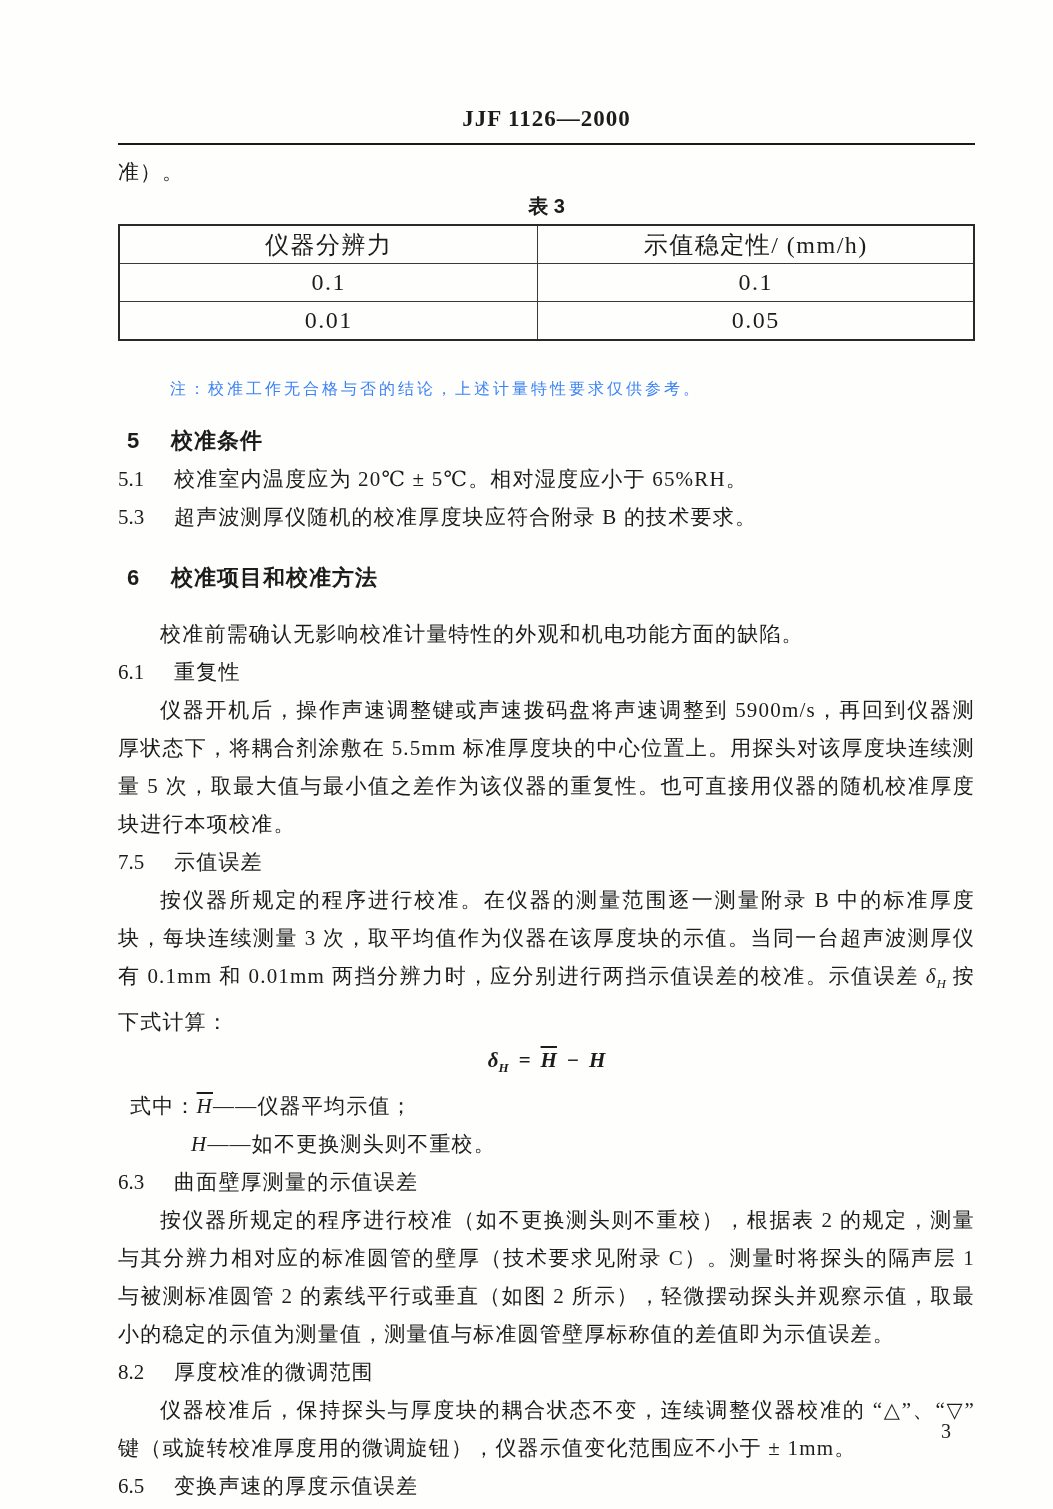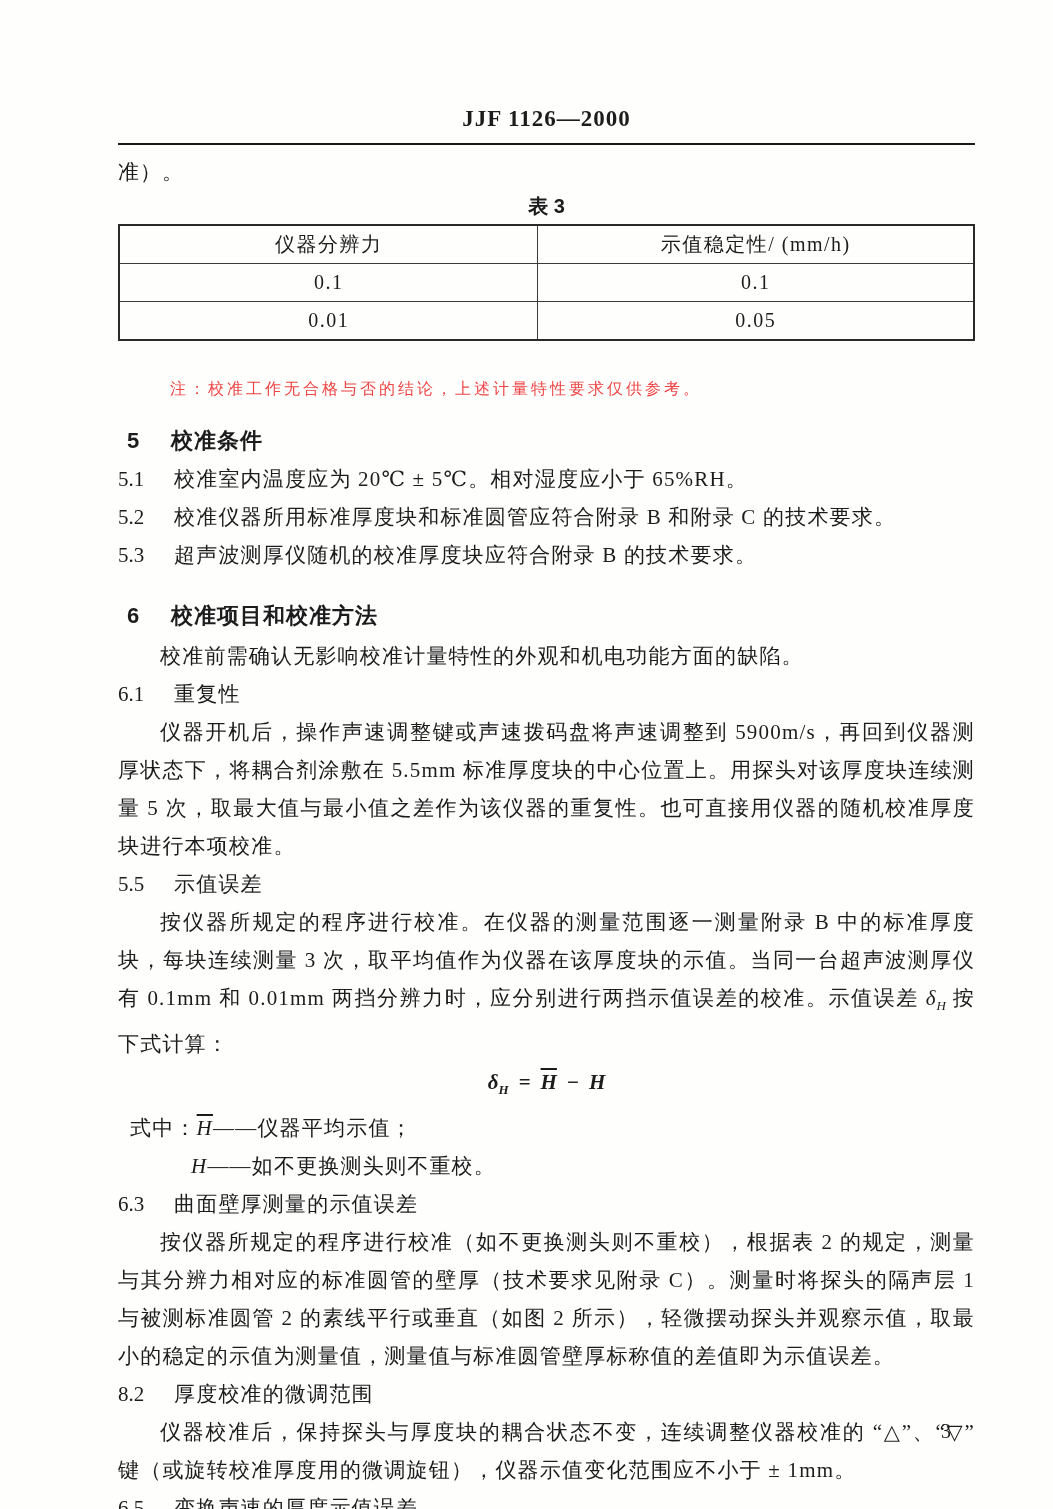--- a/index.html
+++ b/index.html
@@ -51,32 +51,32 @@
   table.tbl {
     margin-top: 6px;
     width: 100%;
     border-collapse: collapse;
     border: 2.5px solid #2a2a2a;
   }
   table.tbl td {
     border: 1.5px solid #3a3a3a;
     text-align: center;
     height: 37px;
-    font-size: 20px;
+    font-size: 24px;
     letter-spacing: 1.5px;
     padding: 0;
   }
   table.tbl td.c1 { width: 49%; }
   .note {
     margin: 38px 0 0 0;
     padding-left: 52px;
     font-size: 16px;
     letter-spacing: 3px;
     line-height: 20px;
-    color: #ef4444;
+    color: #3b82f6;
   }
   .h {
     margin: 28px 0 0 9px;
     font-family: "Liberation Sans", sans-serif;
     font-weight: 700;
     font-size: 22px;
     line-height: 27px;
     letter-spacing: 1px;
   }
   .h .hnum { display: inline-block; min-width: 44px; }
@@ -84,21 +84,21 @@
     margin: 0;
     font-size: 21px;
     line-height: 38px;
     letter-spacing: 1.2px;
     text-align: justify;
   }
   .items { margin-top: 6px; }
   .item .inum { display: inline-block; min-width: 56px; letter-spacing: 0; }
   .subh .inum { display: inline-block; min-width: 56px; letter-spacing: 0; }
   .body { text-indent: 2em; }
-  .first-body { margin-top: 8px; }
+  .first-body { margin-top: 24px; }
   .formula {
     text-align: center;
     font-size: 21px;
     line-height: 38px;
     letter-spacing: 0;
     font-weight: bold;
   }
   .var {
     font-style: italic;
     font-family: "Liberation Serif", "DejaVu Serif", serif;
@@ -150,32 +150,31 @@
       </tr>
     </tbody>
       </table>
 
     <p class="note">注：校准工作无合格与否的结论，上述计量特性要求仅供参考。</p>
 
     <h2 class="h"><span class="hnum">5</span><span>校准条件</span></h2>
 
     <div class="items">
       <p class="item"><span class="inum">5.1</span><span>校准室内温度应为 20℃ ± 5℃。相对湿度应小于 65%RH。</span></p>
-      <p class="item"><span class="inum">5.2</span><span>校准仪器所用标准厚度块和标准圆管应符合附录 B 和附录 C 的技术要求。</span></p>
       <p class="item"><span class="inum">5.3</span><span>超声波测厚仪随机的校准厚度块应符合附录 B 的技术要求。</span></p>
     </div>
 
     <h2 class="h"><span class="hnum">6</span><span>校准项目和校准方法</span></h2>
 
     <p class="body first-body">校准前需确认无影响校准计量特性的外观和机电功能方面的缺陷。</p>
 
     <p class="subh"><span class="inum">6.1</span><span>重复性</span></p>
     <p class="body">仪器开机后，操作声速调整键或声速拨码盘将声速调整到 5900m/s，再回到仪器测厚状态下，将耦合剂涂敷在 5.5mm 标准厚度块的中心位置上。用探头对该厚度块连续测量 5 次，取最大值与最小值之差作为该仪器的重复性。也可直接用仪器的随机校准厚度块进行本项校准。</p>
 
-    <p class="subh"><span class="inum">5.5</span><span>示值误差</span></p>
+    <p class="subh"><span class="inum">7.5</span><span>示值误差</span></p>
     <p class="body"><span>按仪器所规定的程序进行校准。在仪器的测量范围逐一测量附录 B 中的标准厚度块，每块连续测量 3 次，取平均值作为仪器在该厚度块的示值。当同一台超声波测厚仪有 0.1mm 和 0.01mm 两挡分辨力时，应分别进行两挡示值误差的校准。示值误差 </span><span class="var">δ</span><sub class="fsub">H</sub><span> 按下式计算：</span></p>
 
     <div class="formula">
       <span class="var">δ</span><sub class="fsub">H</sub><span class="op">=</span><span class="var obar">H</span><span class="op">−</span><span class="var">H</span>
     </div>
 
     <p class="item where"><span>式中：</span><span class="var obar">H</span><span>——</span><span>仪器平均示值；</span></p>
     <p class="item where2"><span class="var">H</span><span>——</span><span>如不更换测头则不重校。</span></p>
 
     <p class="subh"><span class="inum">6.3</span><span>曲面壁厚测量的示值误差</span></p>

